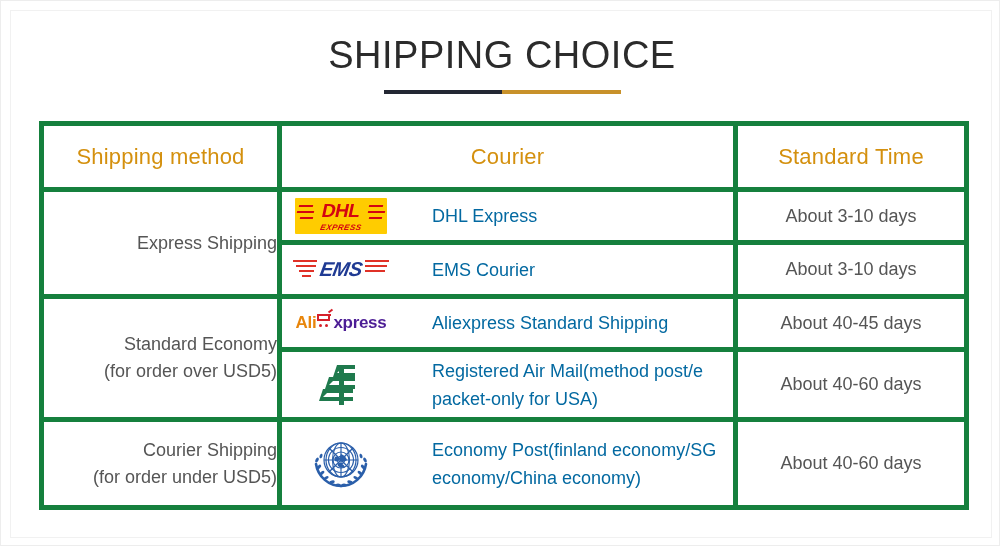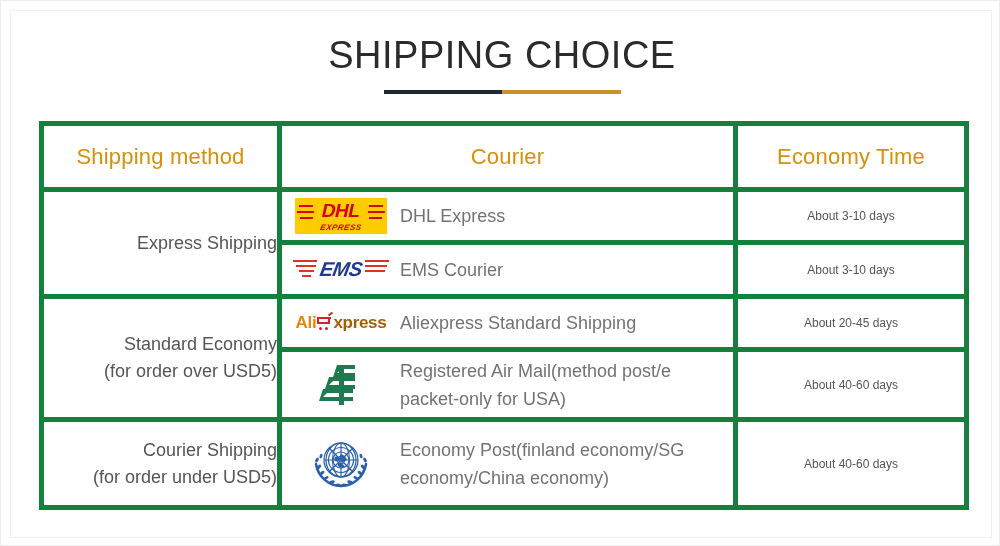--- a/index.html
+++ b/index.html
@@ -103,27 +103,28 @@
   }
   .logo-slot {
     width: 118px;
     min-width: 118px;
     display: flex;
     align-items: center;
     justify-content: center;
   }
   .courier-label {
     font-size: 18px;
-    color: #737373;
+    color: #0369a1;
     line-height: 28px;
+    margin-left: 32px;
   }
 
   .time-cell {
     text-align: center;
-    font-size: 12px;
+    font-size: 18px;
     color: #555555;
   }
 
   .row-h53 { height: 53px; }
   .row-h54 { height: 54px; }
   .row-h70 { height: 70px; }
   .row-h88 { height: 88px; }
 
   
   .logo-dhl {
@@ -195,21 +196,21 @@
   .logo-ems .lv2 { left: 3px; top: 12px; width: 20px; }
   .logo-ems .lv3 { left: 6px; top: 17px; width: 15px; }
   .logo-ems .lv4 { left: 9px; top: 22px; width: 9px; }
   .logo-ems .rv1 { right: 0px; top: 7px;  width: 24px; }
   .logo-ems .rv2 { right: 2px; top: 12px; width: 22px; }
   .logo-ems .rv3 { right: 4px; top: 17px; width: 20px; }
 
   
   .logo-ali {
     display: flex;
-    align-items: center;
+    align-items: flex-start;
     font-size: 17px;
     font-weight: bold;
     line-height: 20px;
     font-family: "Liberation Sans", sans-serif;
   }
   .logo-ali .ali-a { color: #e8860c; letter-spacing: -0.3px; }
   .logo-ali .ali-cart {
     display: inline-block;
     position: relative;
     width: 15px; height: 14px;
@@ -238,21 +239,21 @@
   }
   .logo-ali .ali-cart .wheel {
     position: absolute;
     bottom: 0;
     width: 3px; height: 3px;
     border-radius: 50%;
     background: #d6202a;
   }
   .logo-ali .ali-cart .w1 { left: 2px; }
   .logo-ali .ali-cart .w2 { left: 8px; }
-  .logo-ali .ali-x { color: #a16207; letter-spacing: -0.3px; }
+  .logo-ali .ali-x { color: #4c1d95; letter-spacing: -0.3px; }
 
   
   .logo-chinapost { width: 52px; height: 52px; }
 
   
   .logo-un { width: 64px; height: 60px; }
 </style>
 </head>
 <body>
 
@@ -270,21 +271,21 @@
     <table class="ship-table">
       <colgroup>
         <col class="col-method">
         <col class="col-courier">
         <col class="col-time">
       </colgroup>
       <thead>
         <tr>
           <th class="hdr">Shipping method</th>
           <th class="hdr">Courier</th>
-          <th class="hdr">Economy Time</th>
+          <th class="hdr">Standard Time</th>
         </tr>
       </thead>
       <tbody>
 
         <tr class="row-h53">
           <td class="method-cell" rowspan="2">
             <span class="sub">Express Shipping</span>
           </td>
           <td class="courier-cell">
             <div class="courier-inner">
@@ -343,21 +344,21 @@
                     <span class="cart-handle"></span>
                     <span class="wheel w1"></span>
                     <span class="wheel w2"></span>
                   </span>
                   <span class="ali-x">xpress</span>
                 </div>
               </div>
               <div class="courier-label">Aliexpress Standard Shipping</div>
             </div>
           </td>
-          <td class="time-cell">About 20-45 days</td>
+          <td class="time-cell">About 40-45 days</td>
         </tr>
 
         <tr class="row-h70">
           <td class="courier-cell">
             <div class="courier-inner">
               <div class="logo-slot">
                 <svg class="logo-chinapost" viewBox="0 0 52 52">
                   <g fill="#1f7a4d">
                     <path d="M22 6 h18 v4 h-14 l-4 4 h18 v4 h-22 z"></path>
                     <path d="M14 18 h26 v4 h-22 l-4 4 h26 v4 h-30 z"></path>

